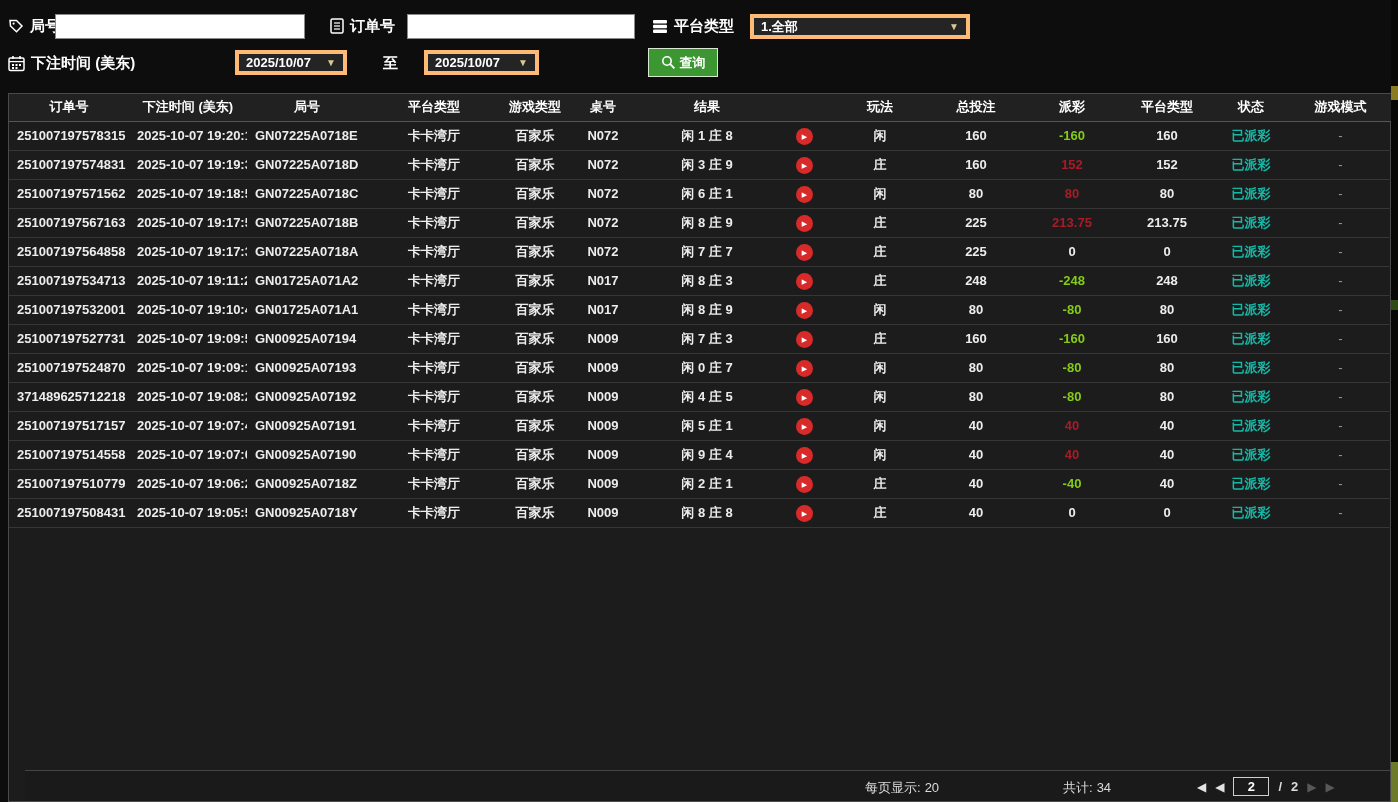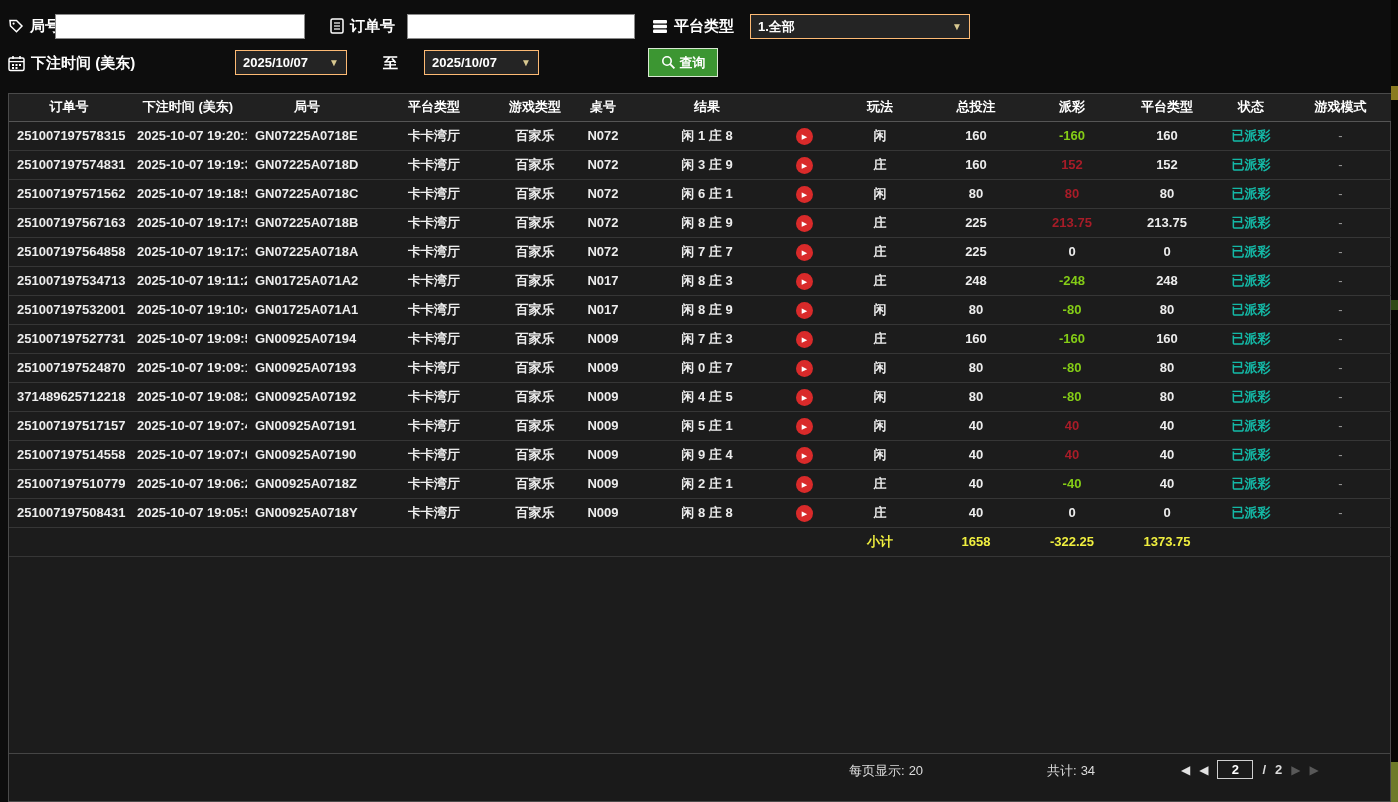--- a/index.html
+++ b/index.html
@@ -6,21 +6,21 @@
   html,body{width:1398px;height:802px;overflow:hidden}
   body{font-family:"Liberation Sans","DejaVu Sans",sans-serif;background:#060606}
   .app{position:relative;width:1398px;height:802px;background:#0d0d0d;overflow:hidden}
 
   
   .filter-bar{position:absolute;top:0;left:0;width:1391px;height:93px;background:#0d0d0d}
   .fgroup{position:absolute;display:flex;align-items:center;gap:6px;height:26px;color:#fff}
   .flabel{color:#fff;font-weight:700;font-size:15px;white-space:nowrap}
   .ficon{display:inline-flex;align-items:center;justify-content:center}
   .text-input{position:absolute;height:25px;background:#fff;border:1px solid #8a8a8a;font-size:13px;padding:0 6px;outline:none}
-  .select{position:absolute;height:25px;background:#242424;border:1px solid #fdba74;color:#fff;
+  .select{position:absolute;height:25px;background:#242424;border:4px solid #fdba74;color:#fff;
           display:flex;align-items:center;justify-content:space-between;padding:0 7px;font-size:13px;font-weight:700;cursor:pointer}
   .select .arrow{color:#d8c890;font-size:10px;margin-left:8px}
   .query-btn{position:absolute;left:648px;top:48px;width:70px;height:29px;background:#3c9632;border:1px solid #d9e8d2;
              color:#fff;font-weight:700;font-size:13px;display:flex;align-items:center;justify-content:center;gap:4px;cursor:pointer}
 
   
   .panel{position:absolute;top:93px;left:8px;width:1383px;height:709px;background:#1c1c1c;border:1px solid #4a4a4a}
   table{width:100%;border-collapse:collapse;table-layout:fixed}
   thead th{height:27px;color:#fff;font-size:13px;font-weight:700;background:#212121;border-bottom:1px solid #555;
            text-align:center;white-space:nowrap;overflow:hidden}
@@ -30,21 +30,21 @@
   .pay-green{color:#84cc16}
   .pay-red{color:#a81c28}
   .pay-white{color:#ededed}
   .c-status{color:#14b8a6}
   .c-mode{color:#9a9a9a;font-weight:400}
   .sum-cell{color:#f0ef3f;font-weight:700}
   .play-btn{display:inline-flex;width:17px;height:17px;border-radius:50%;background:#d92a2a;color:#fff;
             align-items:center;justify-content:center;font-size:7px;line-height:1;cursor:pointer;padding-left:1px}
 
   
-  .pgbar{position:absolute;left:0;right:0;bottom:0;height:48px;background:#1a1a1a;border-top:1px solid #454545;color:#dcdcdc;font-size:13px}
+  .pgbar{position:absolute;left:16px;right:0;bottom:0;height:31px;background:#1a1a1a;border-top:1px solid #454545;color:#dcdcdc;font-size:13px}
   .pg-perpage{position:absolute;left:840px;top:8px}
   .pg-count{position:absolute;left:1038px;top:8px}
   .pg-perpage span,.pg-count span{margin-right:4px}
   .pg-nav{position:absolute;left:1172px;top:5px;display:flex;align-items:center;gap:9px;height:21px}
   .pg-arrow{font-size:12px;color:#e2e2e2;cursor:pointer;line-height:1}
   .pg-arrow.disabled{color:#585858;cursor:default}
   .page-box{width:36px;height:19px;border:1px solid #cfcfcf;background:#1a1a1a;display:flex;align-items:center;justify-content:center;
             color:#fff;font-weight:700;font-size:13px}
   .pg-sep{color:#dcdcdc;font-weight:700}
 
@@ -389,28 +389,20 @@
             <td>N009</td>
             <td>闲 8 庄 8</td>
             <td><span class="play-btn">▶</span></td>
             <td>庄</td>
             <td>40</td>
             <td class="pay-white">0</td>
             <td>0</td>
             <td class="c-status">已派彩</td>
             <td class="c-mode">-</td>
           </tr>
-          <tr>
-            <td colspan="8"></td>
-            <td class="sum-cell">小计</td>
-            <td class="sum-cell">1658</td>
-            <td class="sum-cell">-322.25</td>
-            <td class="sum-cell">1373.75</td>
-            <td colspan="2"></td>
-          </tr>
         </tbody>
     </table>
 
     <div class="pgbar">
       <div class="pg-perpage">
         <span>每页显示:</span><span>20</span>
       </div>
       <div class="pg-count">
         <span>共计:</span><span>34</span>
       </div>

